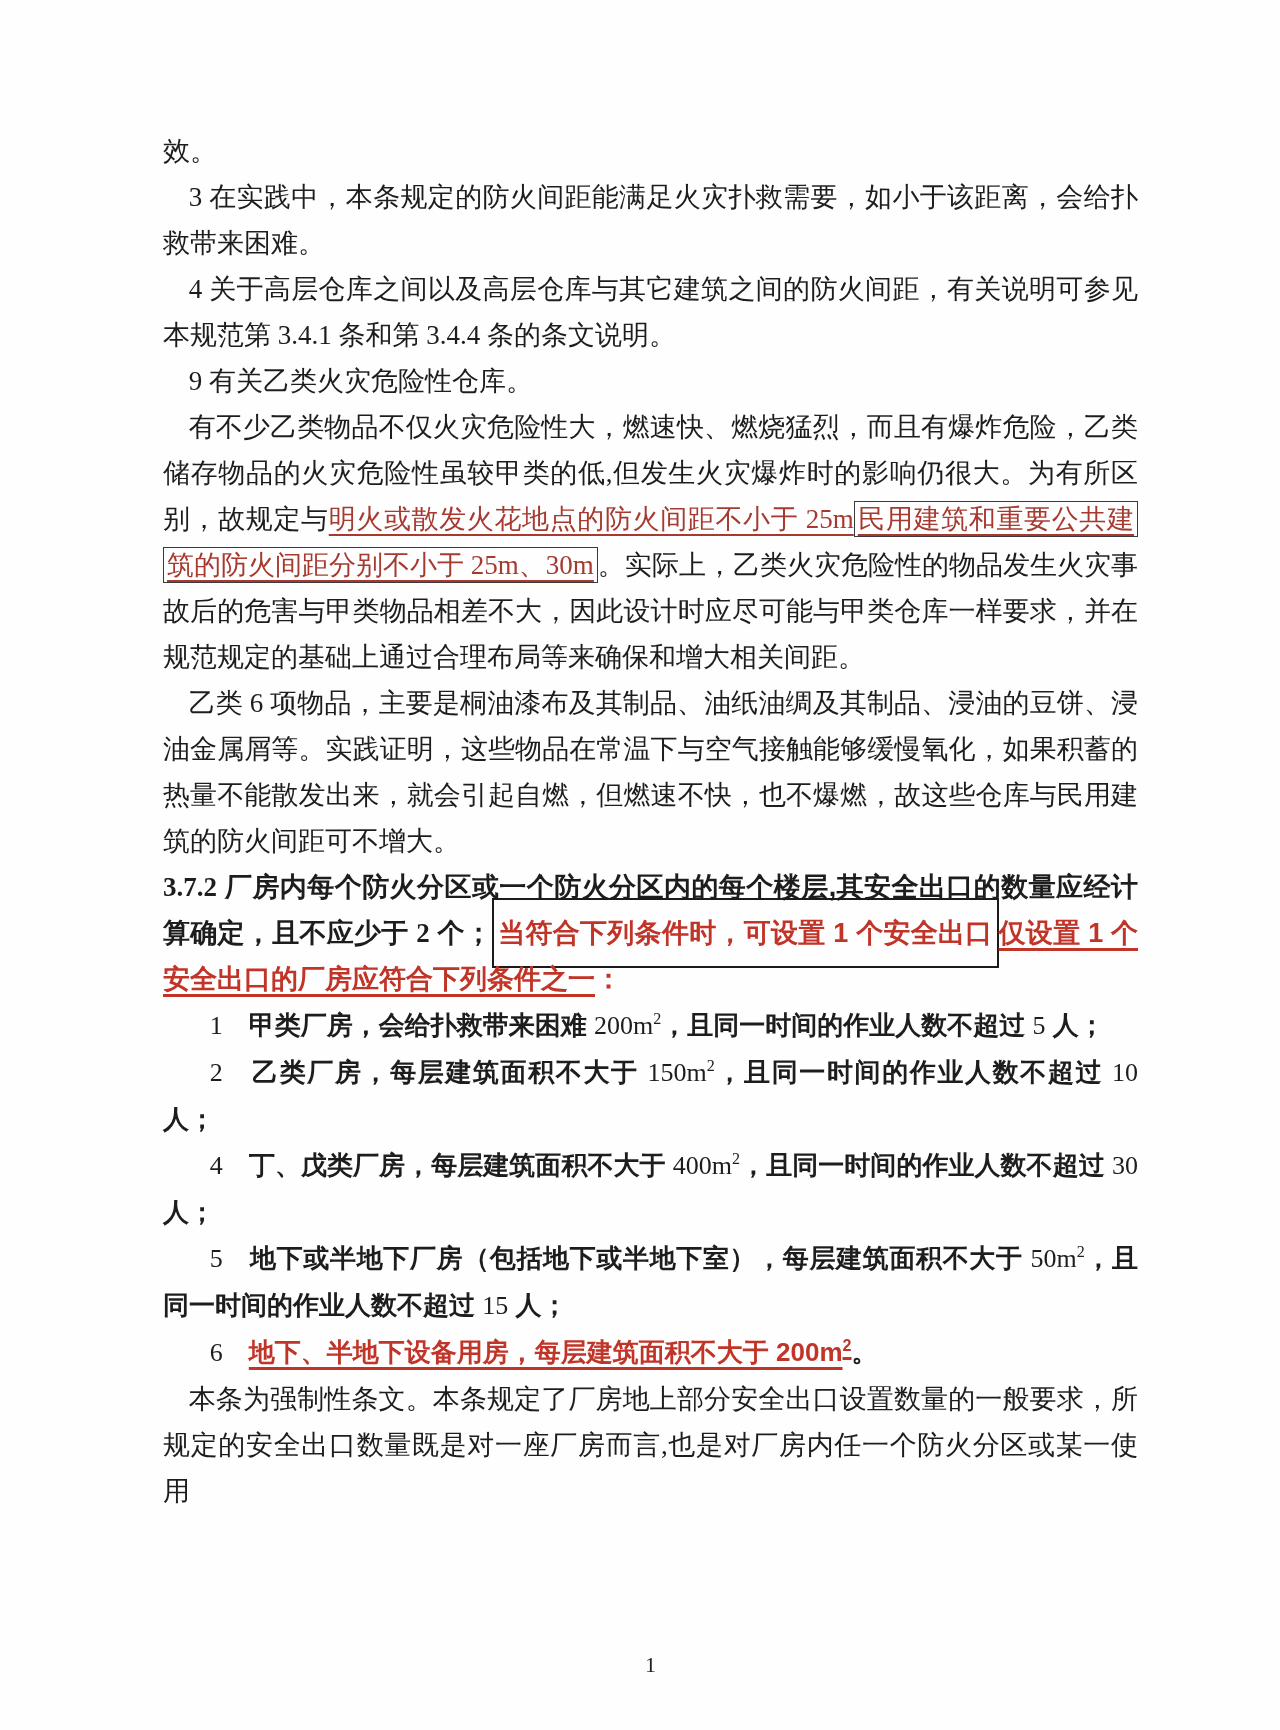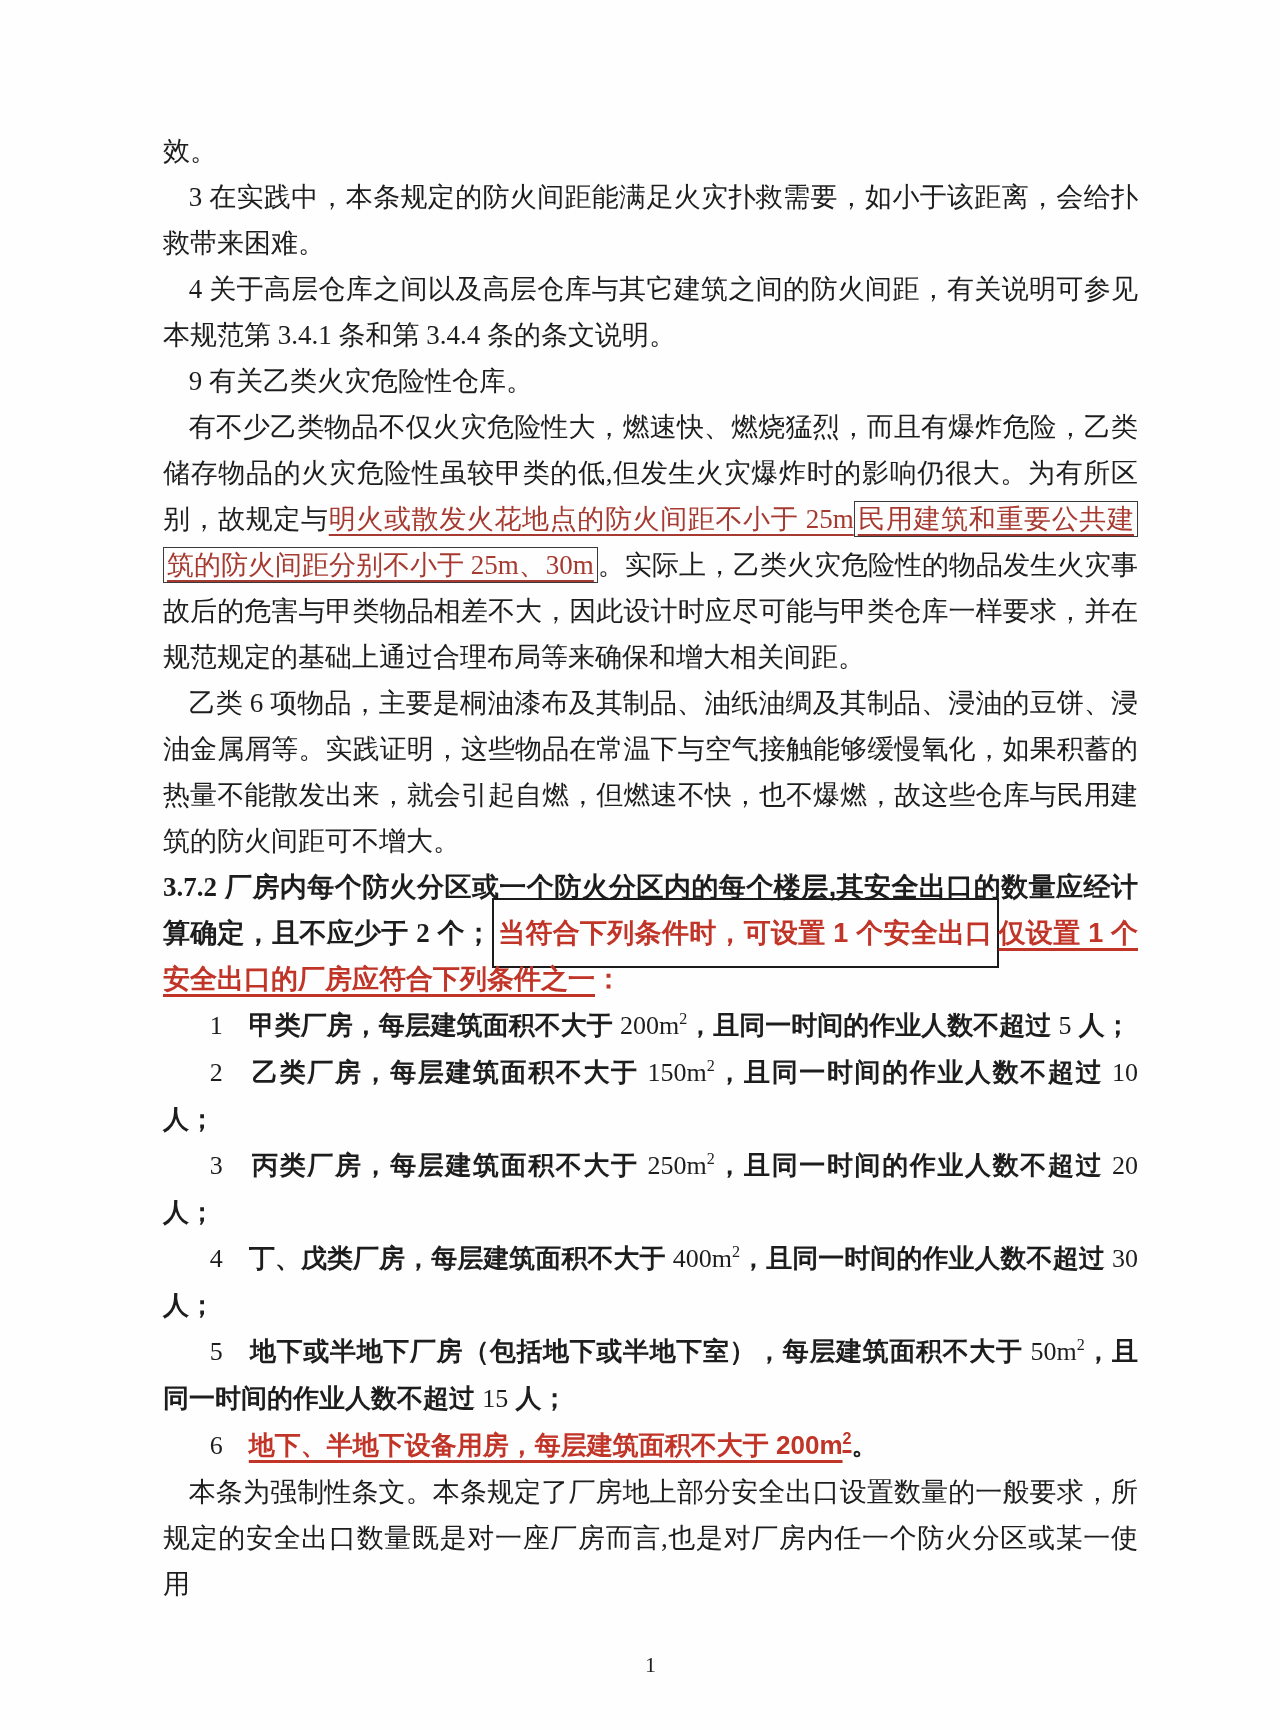--- a/index.html
+++ b/index.html
@@ -65,22 +65,21 @@
 
 <div class="page">
   <div class="doc" id="doc">
       <p class="body"><span>效。</span></p>
       <p class="body indent"><span>3 在实践中，本条规定的防火间距能满足火灾扑救需要，如小于该距离，会给扑救带来困难。</span></p>
       <p class="body indent"><span>4 关于高层仓库之间以及高层仓库与其它建筑之间的防火间距，有关说明可参见本规范第 3.4.1 条和第 3.4.4 条的条文说明。</span></p>
       <p class="body indent"><span>9 有关乙类火灾危险性仓库。</span></p>
       <p class="body indent"><span>有不少乙类物品不仅火灾危险性大，燃速快、燃烧猛烈，而且有爆炸危险，乙类储存物品的火灾危险性虽较甲类的低,但发生火灾爆炸时的影响仍很大。为有所区别，故规定与</span><span class="red-u">明火或散发火花地点的防火间距不小于 25m</span><span class="red-u boxed">民用建筑和重要公共建筑的防火间距分别不小于 25m、30m</span><span>。实际上，乙类火灾危险性的物品发生火灾事故后的危害与甲类物品相差不大，因此设计时应尽可能与甲类仓库一样要求，并在规范规定的基础上通过合理布局等来确保和增大相关间距。</span></p>
       <p class="body indent"><span>乙类 6 项物品，主要是桐油漆布及其制品、油纸油绸及其制品、浸油的豆饼、浸油金属屑等。实践证明，这些物品在常温下与空气接触能够缓慢氧化，如果积蓄的热量不能散发出来，就会引起自燃，但燃速不快，也不爆燃，故这些仓库与民用建筑的防火间距可不增大。</span></p>
       <p class="head"><span class="num">3.7.2</span><span> 厂房内每个防火分区或一个防火分区内的每个楼层,其安全出口的数量应经计算确定，且不应少于 </span><span class="num">2</span><span> 个；</span><span class="g-red g-box">当符合下列条件时，可设置 1 个安全出口</span><span class="g-red g-u">仅设置 1 个安全出口的厂房应符合下列条件之一</span><span class="g-red">：</span></p>
-      <p class="item"><span class="num">1　</span><span>甲类厂房，每层建筑面积不大于 </span><span class="num">200m</span><sup class="num">2</sup><span>，且同一时间的作业人数不超过 </span><span class="num">5</span><span> 人；</span></p>
+      <p class="item"><span class="num">1　</span><span>甲类厂房，会给扑救带来困难 </span><span class="num">200m</span><sup class="num">2</sup><span>，且同一时间的作业人数不超过 </span><span class="num">5</span><span> 人；</span></p>
       <p class="item"><span class="num">2　</span><span>乙类厂房，每层建筑面积不大于 </span><span class="num">150m</span><sup class="num">2</sup><span>，且同一时间的作业人数不超过 </span><span class="num">10</span><span> 人；</span></p>
-      <p class="item"><span class="num">3　</span><span>丙类厂房，每层建筑面积不大于 </span><span class="num">250m</span><sup class="num">2</sup><span>，且同一时间的作业人数不超过 </span><span class="num">20</span><span> 人；</span></p>
       <p class="item"><span class="num">4　</span><span>丁、戊类厂房，每层建筑面积不大于 </span><span class="num">400m</span><sup class="num">2</sup><span>，且同一时间的作业人数不超过 </span><span class="num">30</span><span> 人；</span></p>
       <p class="item"><span class="num">5　</span><span>地下或半地下厂房（包括地下或半地下室），每层建筑面积不大于 </span><span class="num">50m</span><sup class="num">2</sup><span>，且同一时间的作业人数不超过 </span><span class="num">15</span><span> 人；</span></p>
       <p class="item"><span class="num">6　</span><span class="g-red g-u">地下、半地下设备用房，每层建筑面积不大于 200m</span><sup class="g-red g-u">2</sup><span>。</span></p>
       <p class="body indent"><span>本条为强制性条文。本条规定了厂房地上部分安全出口设置数量的一般要求，所规定的安全出口数量既是对一座厂房而言,也是对厂房内任一个防火分区或某一使用</span></p>
     </div>
   <div class="footer">1</div>
 </div>
 
 </body></html>

